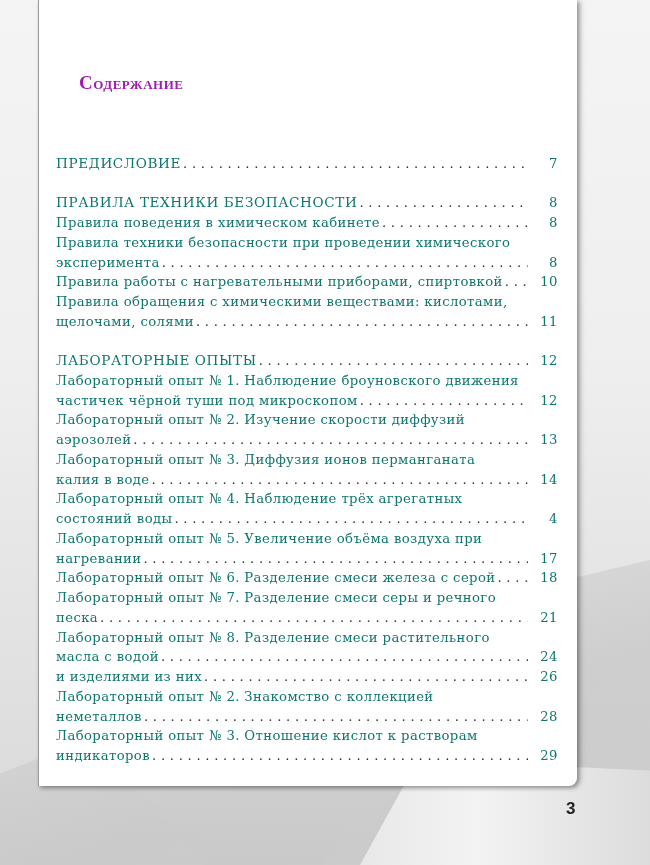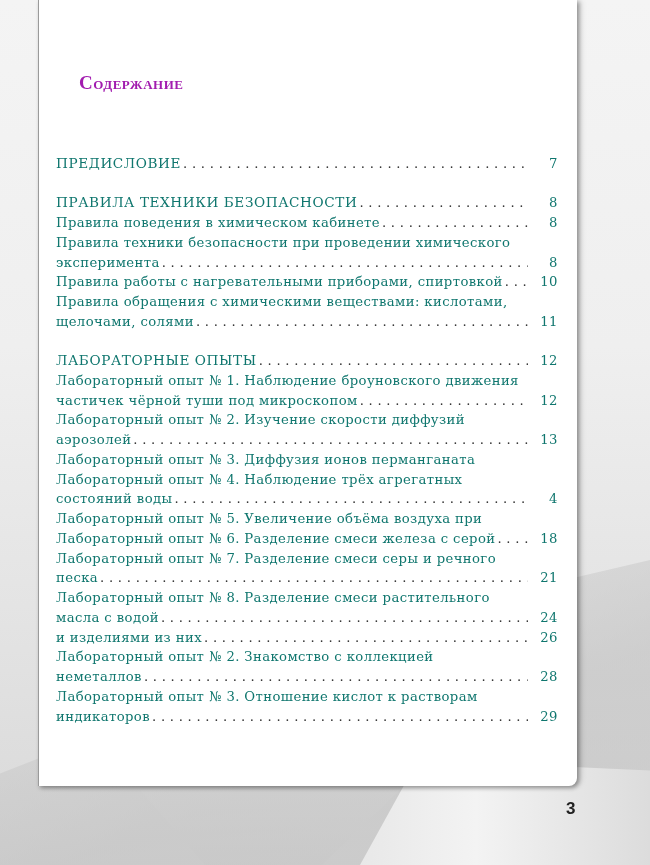--- a/index.html
+++ b/index.html
@@ -182,33 +182,43 @@
         <div class="line">Лабораторный опыт № 2. Изучение скорости диффузий</div>
         <div class="entry-line">
           <span class="txt">аэрозолей</span>
           <span class="dots"></span>
           <span class="pg">13</span>
         </div>
       </div>
 
       <div class="entry">
         <div class="line">Лабораторный опыт № 3. Диффузия ионов перманганата</div>
+        <div class="entry-line">
+          <span class="txt">калия в воде</span>
+          <span class="dots"></span>
+          <span class="pg">14</span>
+        </div>
       </div>
 
       <div class="entry">
         <div class="line">Лабораторный опыт № 4. Наблюдение трёх агрегатных</div>
         <div class="entry-line">
           <span class="txt">состояний воды</span>
           <span class="dots"></span>
           <span class="pg">4</span>
         </div>
       </div>
 
       <div class="entry">
         <div class="line">Лабораторный опыт № 5. Увеличение объёма воздуха при</div>
+        <div class="entry-line">
+          <span class="txt">нагревании</span>
+          <span class="dots"></span>
+          <span class="pg">17</span>
+        </div>
       </div>
 
       <div class="entry">
         <div class="entry-line">
           <span class="txt">Лабораторный опыт № 6. Разделение смеси железа с серой</span>
           <span class="dots"></span>
           <span class="pg">18</span>
         </div>
       </div>
 

